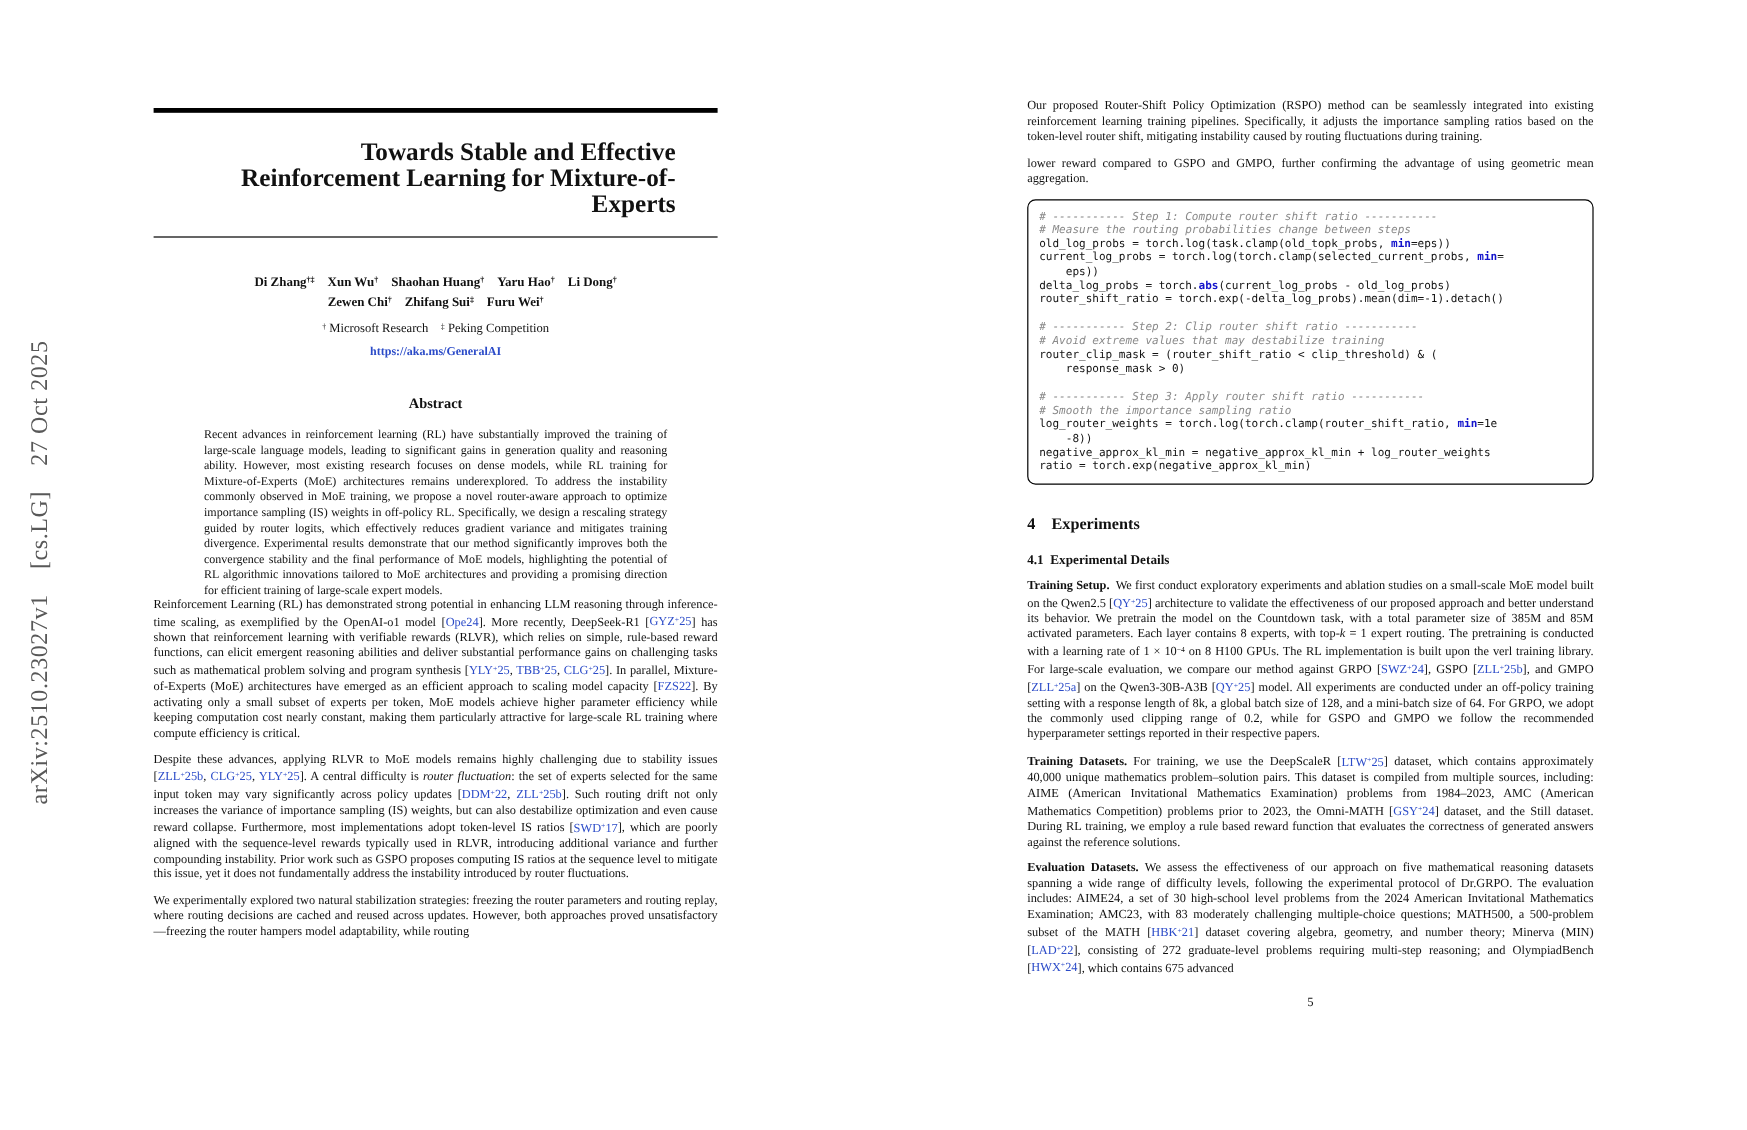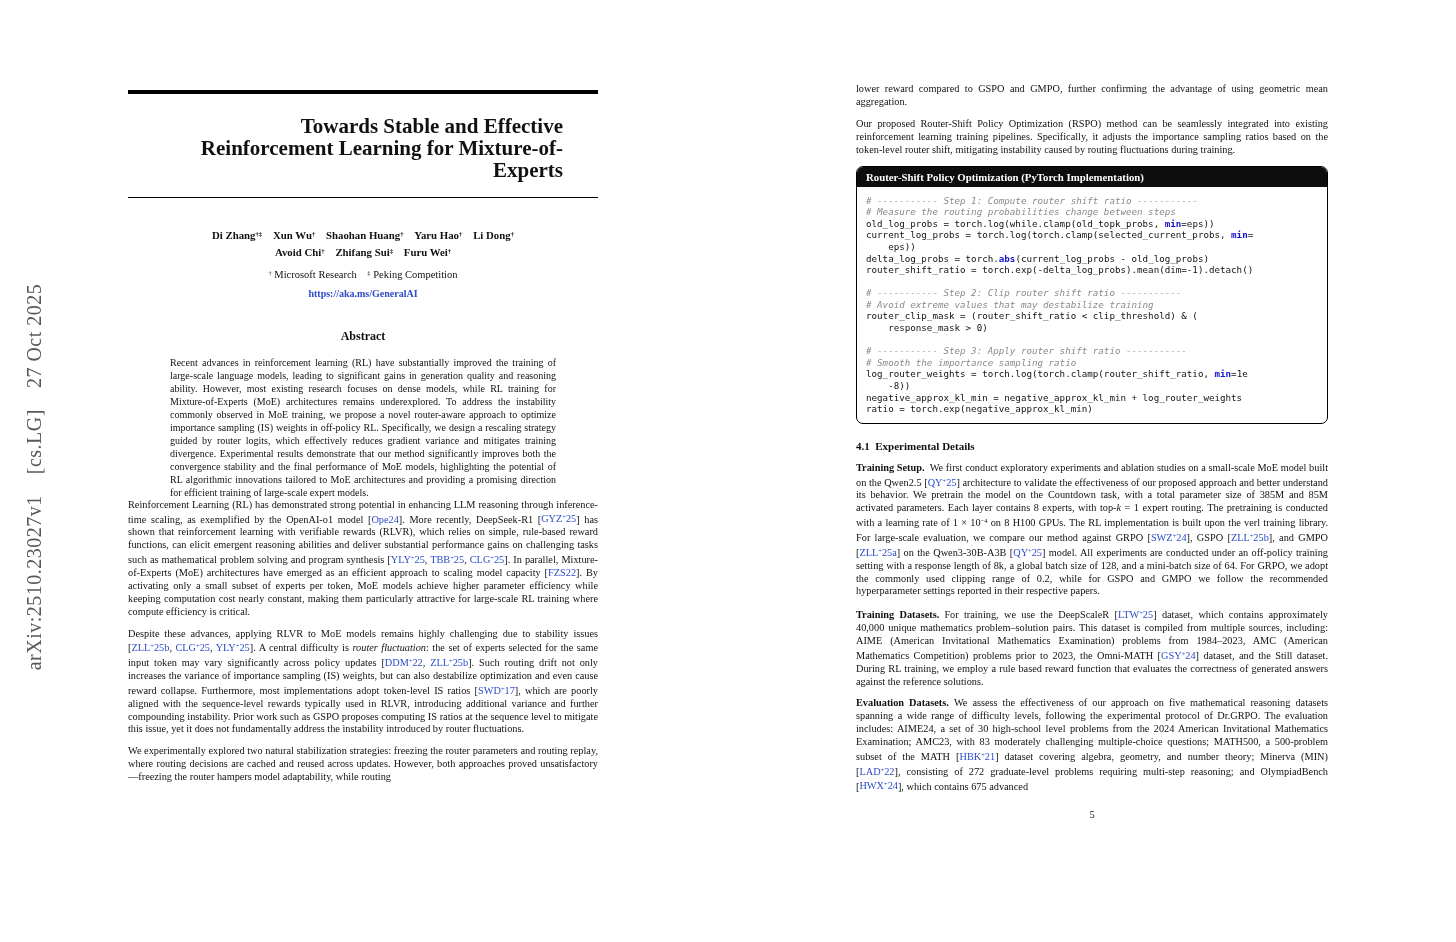--- a/index.html
+++ b/index.html
@@ -37,57 +37,57 @@
 </head>
 <body>
 
 <div class="stamp">arXiv:2510.23027v1  [cs.LG]  27 Oct 2025</div>
 
 <div class="page page-left">
   <div class="rule-thick"></div>
   <div class="title">Towards Stable and Effective Reinforcement Learning for Mixture-of-Experts</div>
   <div class="rule-thin"></div>
   <div class="authors"><span class="b">Di Zhang</span><span class="sup b">†‡</span><span>  </span><span class="b">Xun Wu</span><span class="sup b">†</span><span>  </span><span class="b">Shaohan Huang</span><span class="sup b">†</span><span>  </span><span class="b">Yaru Hao</span><span class="sup b">†</span><span>  </span><span class="b">Li Dong</span><span class="sup b">†</span></div>
-  <div class="authors"><span class="b">Avoid Chi</span><span class="sup b">†</span><span>  </span><span class="b">Zhifang Sui</span><span class="sup b">‡</span><span>  </span><span class="b">Furu Wei</span><span class="sup b">†</span></div>
+  <div class="authors"><span class="b">Zewen Chi</span><span class="sup b">†</span><span>  </span><span class="b">Zhifang Sui</span><span class="sup b">‡</span><span>  </span><span class="b">Furu Wei</span><span class="sup b">†</span></div>
   <div class="affil"><span class="sup">†</span><span> Microsoft Research</span><span> </span><span class="sup">‡</span><span> Peking Competition</span></div>
   <div class="link-line">
     <a href="#" class="link">https://aka.ms/GeneralAI</a>
   </div>
   <div class="abs-title">Abstract</div>
   <div class="abstract">Recent advances in reinforcement learning (RL) have substantially improved the training of large-scale language models, leading to significant gains in generation quality and reasoning ability. However, most existing research focuses on dense models, while RL training for Mixture-of-Experts (MoE) architectures remains underexplored. To address the instability commonly observed in MoE training, we propose a novel router-aware approach to optimize importance sampling (IS) weights in off-policy RL. Specifically, we design a rescaling strategy guided by router logits, which effectively reduces gradient variance and mitigates training divergence. Experimental results demonstrate that our method significantly improves both the convergence stability and the final performance of MoE models, highlighting the potential of RL algorithmic innovations tailored to MoE architectures and providing a promising direction for efficient training of large-scale expert models.</div>
   <p class="para"><span>Reinforcement Learning (RL) has demonstrated strong potential in enhancing LLM reasoning through inference-time scaling, as exemplified by the OpenAI-o1 model [</span><span class="cite">Ope24</span><span>]. More recently, DeepSeek-R1 [</span><span class="cite">GYZ<span class="sup">+</span>25</span><span>] has shown that reinforcement learning with verifiable rewards (RLVR), which relies on simple, rule-based reward functions, can elicit emergent reasoning abilities and deliver substantial performance gains on challenging tasks such as mathematical problem solving and program synthesis [</span><span class="cite">YLY<span class="sup">+</span>25</span><span>, </span><span class="cite">TBB<span class="sup">+</span>25</span><span>, </span><span class="cite">CLG<span class="sup">+</span>25</span><span>]. In parallel, Mixture-of-Experts (MoE) architectures have emerged as an efficient approach to scaling model capacity [</span><span class="cite">FZS22</span><span>]. By activating only a small subset of experts per token, MoE models achieve higher parameter efficiency while keeping computation cost nearly constant, making them particularly attractive for large-scale RL training where compute efficiency is critical.</span></p>
   <p class="para"><span>Despite these advances, applying RLVR to MoE models remains highly challenging due to stability issues [</span><span class="cite">ZLL<span class="sup">+</span>25b</span><span>, </span><span class="cite">CLG<span class="sup">+</span>25</span><span>, </span><span class="cite">YLY<span class="sup">+</span>25</span><span>]. A central difficulty is </span><span class="i">router fluctuation</span><span>: the set of experts selected for the same input token may vary significantly across policy updates [</span><span class="cite">DDM<span class="sup">+</span>22</span><span>, </span><span class="cite">ZLL<span class="sup">+</span>25b</span><span>]. Such routing drift not only increases the variance of importance sampling (IS) weights, but can also destabilize optimization and even cause reward collapse. Furthermore, most implementations adopt token-level IS ratios [</span><span class="cite">SWD<span class="sup">+</span>17</span><span>], which are poorly aligned with the sequence-level rewards typically used in RLVR, introducing additional variance and further compounding instability. Prior work such as GSPO proposes computing IS ratios at the sequence level to mitigate this issue, yet it does not fundamentally address the instability introduced by router fluctuations.</span></p>
   <p class="para"><span>We experimentally explored two natural stabilization strategies: freezing the router parameters and routing replay, where routing decisions are cached and reused across updates. However, both approaches proved unsatisfactory—freezing the router hampers model adaptability, while routing</span></p>
 </div>
 
 <div class="page page-right">
+  <p class="para"><span>Our proposed Router-Shift Policy Optimization (RSPO) method can be seamlessly integrated into existing reinforcement learning training pipelines. Specifically, it adjusts the importance sampling ratios based on the token-level router shift, mitigating instability caused by routing fluctuations during training.</span></p>
   <p class="para"><span>lower reward compared to GSPO and GMPO, further confirming the advantage of using geometric mean aggregation.</span></p>
-  <p class="para"><span>Our proposed Router-Shift Policy Optimization (RSPO) method can be seamlessly integrated into existing reinforcement learning training pipelines. Specifically, it adjusts the importance sampling ratios based on the token-level router shift, mitigating instability caused by routing fluctuations during training.</span></p>
   <div class="code-box">
-    <div class="code-header">Router-Shift Policy Optimization (PyTorch Implementation)</div>
     <div class="code-body">
         <div class="code-line"><span class="com"># ----------- Step 1: Compute router shift ratio -----------</span></div>
         <div class="code-line"><span class="com"># Measure the routing probabilities change between steps</span></div>
-        <div class="code-line"><span>old_log_probs = torch.log(while.clamp(old_topk_probs, </span><span class="kw">min</span><span>=eps))</span></div>
+        <div class="code-line"><span>old_log_probs = torch.log(task.clamp(old_topk_probs, </span><span class="kw">min</span><span>=eps))</span></div>
         <div class="code-line"><span>current_log_probs = torch.log(torch.clamp(selected_current_probs, </span><span class="kw">min</span><span>=</span></div>
         <div class="code-line"><span>    eps))</span></div>
         <div class="code-line"><span>delta_log_probs = torch.</span><span class="kw">abs</span><span>(current_log_probs - old_log_probs)</span></div>
         <div class="code-line"><span>router_shift_ratio = torch.exp(-delta_log_probs).mean(dim=-1).detach()</span></div>
         <div class="code-line"> </div>
         <div class="code-line"><span class="com"># ----------- Step 2: Clip router shift ratio -----------</span></div>
         <div class="code-line"><span class="com"># Avoid extreme values that may destabilize training</span></div>
         <div class="code-line"><span>router_clip_mask = (router_shift_ratio &lt; clip_threshold) &amp; (</span></div>
         <div class="code-line"><span>    response_mask &gt; 0)</span></div>
         <div class="code-line"> </div>
         <div class="code-line"><span class="com"># ----------- Step 3: Apply router shift ratio -----------</span></div>
         <div class="code-line"><span class="com"># Smooth the importance sampling ratio</span></div>
         <div class="code-line"><span>log_router_weights = torch.log(torch.clamp(router_shift_ratio, </span><span class="kw">min</span><span>=1e</span></div>
         <div class="code-line"><span>    -8))</span></div>
         <div class="code-line"><span>negative_approx_kl_min = negative_approx_kl_min + log_router_weights</span></div>
         <div class="code-line"><span>ratio = torch.exp(negative_approx_kl_min)</span></div>
       </div>
   </div>
+  <div class="sec">4 Experiments</div>
   <div class="subsec">4.1 Experimental Details</div>
   <p class="para"><span class="b">Training Setup.</span><span> We first conduct exploratory experiments and ablation studies on a small-scale MoE model built on the Qwen2.5 [</span><span class="cite">QY<span class="sup">+</span>25</span><span>] architecture to validate the effectiveness of our proposed approach and better understand its behavior. We pretrain the model on the Countdown task, with a total parameter size of 385M and 85M activated parameters. Each layer contains 8 experts, with top-</span><span class="i">k</span><span> = 1 expert routing. The pretraining is conducted with a learning rate of 1 × 10</span><span class="sup">−4</span><span> on 8 H100 GPUs. The RL implementation is built upon the verl training library. For large-scale evaluation, we compare our method against GRPO [</span><span class="cite">SWZ<span class="sup">+</span>24</span><span>], GSPO [</span><span class="cite">ZLL<span class="sup">+</span>25b</span><span>], and GMPO [</span><span class="cite">ZLL<span class="sup">+</span>25a</span><span>] on the Qwen3-30B-A3B [</span><span class="cite">QY<span class="sup">+</span>25</span><span>] model. All experiments are conducted under an off-policy training setting with a response length of 8k, a global batch size of 128, and a mini-batch size of 64. For GRPO, we adopt the commonly used clipping range of 0.2, while for GSPO and GMPO we follow the recommended hyperparameter settings reported in their respective papers.</span></p>
   <p class="para"><span class="b">Training Datasets.</span><span> For training, we use the DeepScaleR [</span><span class="cite">LTW<span class="sup">+</span>25</span><span>] dataset, which contains approximately 40,000 unique mathematics problem–solution pairs. This dataset is compiled from multiple sources, including: AIME (American Invitational Mathematics Examination) problems from 1984–2023, AMC (American Mathematics Competition) problems prior to 2023, the Omni-MATH [</span><span class="cite">GSY<span class="sup">+</span>24</span><span>] dataset, and the Still dataset. During RL training, we employ a rule based reward function that evaluates the correctness of generated answers against the reference solutions.</span></p>
   <p class="para"><span class="b">Evaluation Datasets.</span><span> We assess the effectiveness of our approach on five mathematical reasoning datasets spanning a wide range of difficulty levels, following the experimental protocol of Dr.GRPO. The evaluation includes: AIME24, a set of 30 high-school level problems from the 2024 American Invitational Mathematics Examination; AMC23, with 83 moderately challenging multiple-choice questions; MATH500, a 500-problem subset of the MATH [</span><span class="cite">HBK<span class="sup">+</span>21</span><span>] dataset covering algebra, geometry, and number theory; Minerva (MIN) [</span><span class="cite">LAD<span class="sup">+</span>22</span><span>], consisting of 272 graduate-level problems requiring multi-step reasoning; and OlympiadBench [</span><span class="cite">HWX<span class="sup">+</span>24</span><span>], which contains 675 advanced</span></p>
   <div class="page-num">5</div>
 </div>
 
 </body></html>

